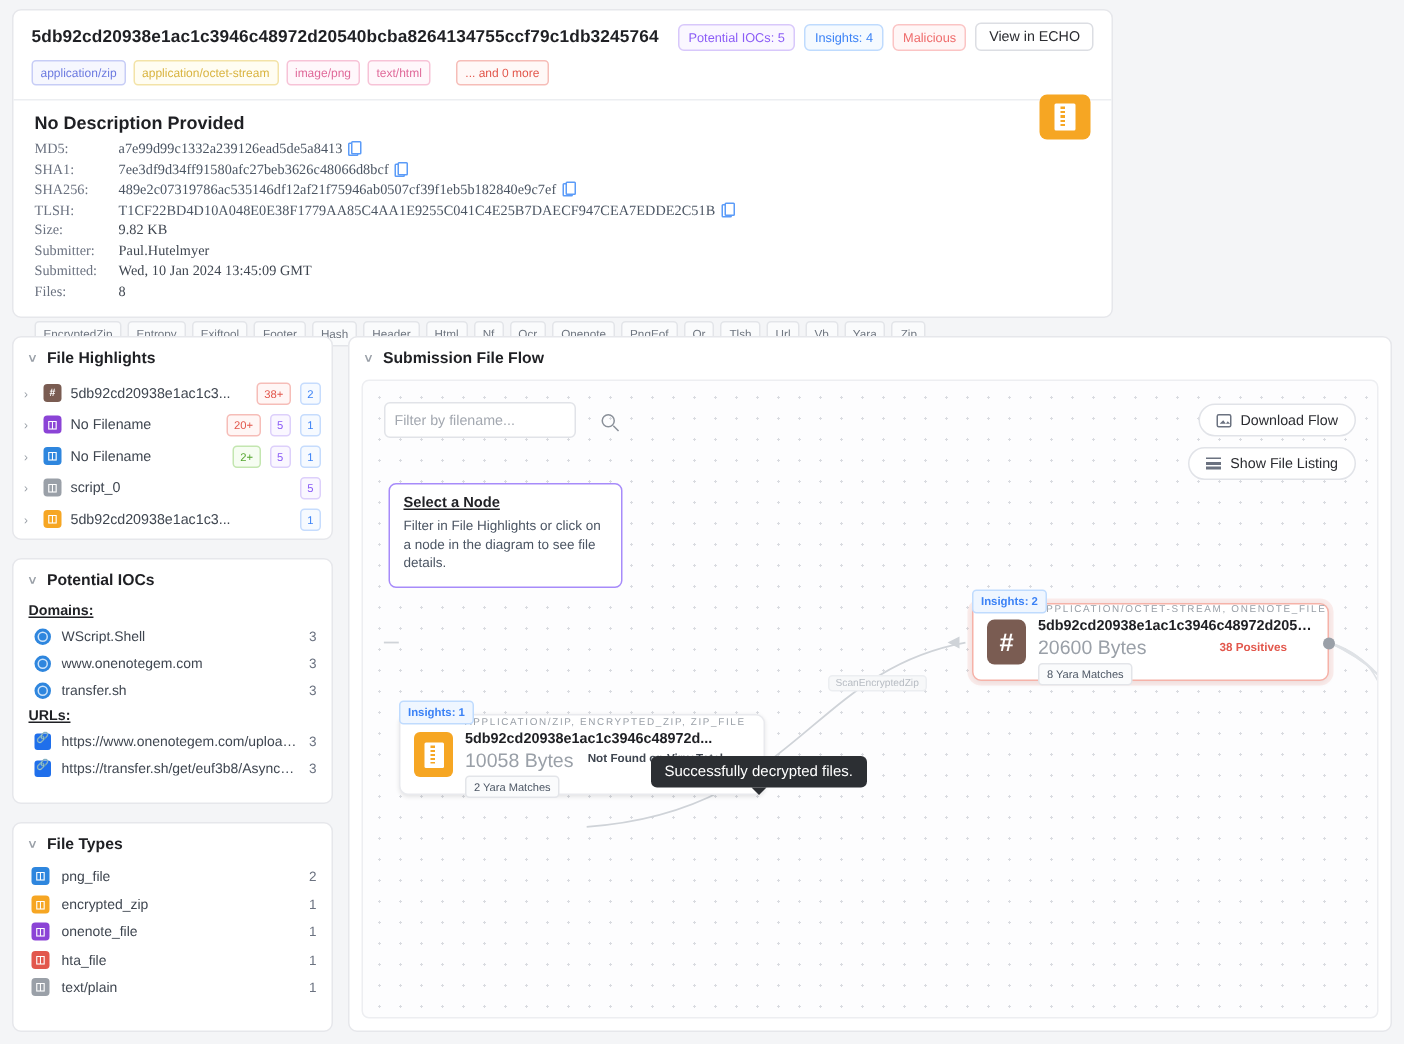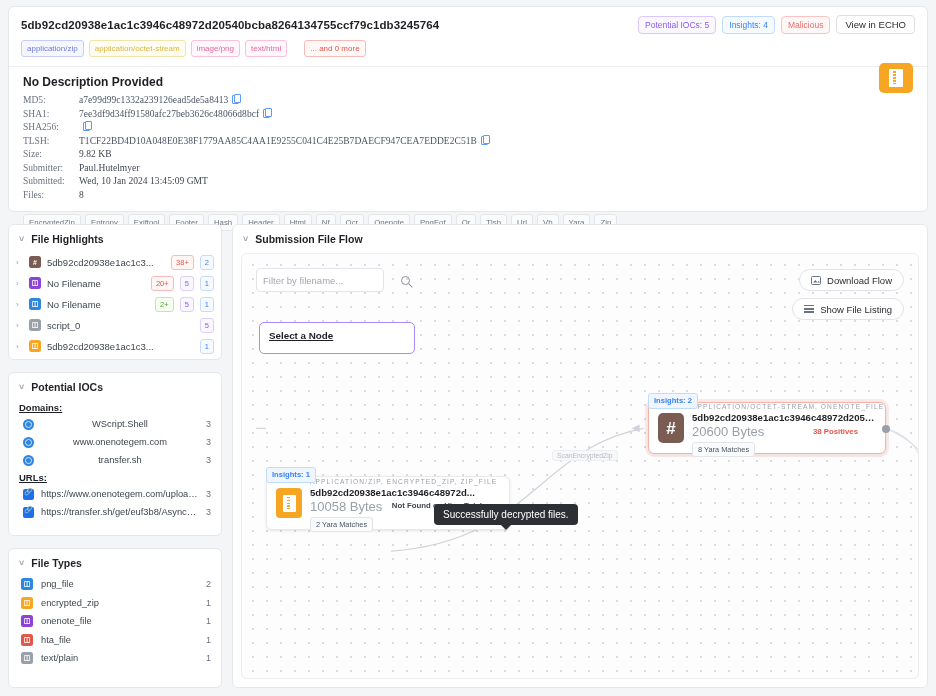--- a/index.html
+++ b/index.html
@@ -14,21 +14,21 @@
 
   
   .card {
     background:#fff;
     border:1px solid #e6e7eb;
     border-radius:6px;
   }
 
   
   #top-card {
-    position:absolute; left:8px; top:6px; width:920px; height:206px;
+    position:absolute; left:8px; top:6px; width:734px; height:206px;
     border-radius:6px;
   }
   .hdr-row {
     display:flex; align-items:center; justify-content:space-between;
     padding:8px 12px 0 12px;
   }
   .hash-title {
     font-size:11.5px; font-weight:bold; letter-spacing:.1px; color:#1f2024;
   }
   .hdr-badges { display:flex; align-items:center; gap:6px; }
@@ -132,21 +132,21 @@
     font-size:7.5px; line-height:11px; border-radius:3px; padding:1px 4px;
     border:1px solid; min-width:13px; text-align:center;
   }
   .mini.red   { color:#e2574c; border-color:#f6bdb8; background:#fff6f5; }
   .mini.green { color:#55a630; border-color:#c3e6b0; background:#f6fdf2; }
   .mini.purple{ color:#8b5cf6; border-color:#ddd0fb; background:#faf7ff; }
   .mini.blue  { color:#3b82f6; border-color:#c6dcfd; background:#f6faff; }
 
   #ioc-card { position:absolute; left:8px; top:372px; width:214px; height:164px; }
   .sub-head { font-size:9.5px; font-weight:bold; color:#1f2024; padding:3px 10px 2px 10px;text-decoration:underline;}
-  .ioc-row { display:flex; align-items:center; gap:7px; height:18px; padding:0 10px 0 14px;text-align:center;}
+  .ioc-row { display:flex; align-items:center; gap:7px; height:18px; padding:0 10px 0 14px;}
   .globe {
     width:11px; height:11px; border-radius:50%; flex:0 0 11px;
     background:#2e86de; position:relative;
   }
   .globe::after{
     content:""; position:absolute; inset:2px; border:1px solid #cde3fa; border-radius:50%;
   }
   .linkico {
     width:11px; height:11px; border-radius:2px; flex:0 0 11px; background:#1f6feb;
     position:relative;
@@ -330,20 +330,21 @@
       <span class="meta-val">a7e99d99c1332a239126ead5de5a8413</span>
       <span class="copy-ico"></span>
     </div>
     <div class="meta-line">
       <span class="meta-key">SHA1:</span>
       <span class="meta-val">7ee3df9d34ff91580afc27beb3626c48066d8bcf</span>
       <span class="copy-ico"></span>
     </div>
     <div class="meta-line">
       <span class="meta-key">SHA256:</span>
+      <span class="meta-val">489e2c07319786ac535146df12af21f75946ab0507cf39f1eb5b182840e9c7ef</span>
       <span class="copy-ico"></span>
     </div>
     <div class="meta-line">
       <span class="meta-key">TLSH:</span>
       <span class="meta-val">T1CF22BD4D10A048E0E38F1779AA85C4AA1E9255C041C4E25B7DAECF947CEA7EDDE2C51B</span>
       <span class="copy-ico"></span>
     </div>
     <div class="meta-line">
       <span class="meta-key">Size:</span>
       <span class="meta-val dark">9.82 KB</span>
@@ -530,20 +531,21 @@
       <span class="ic-list">
           <span></span>
           <span></span>
           <span></span>
         </span>
       <span>Show File Listing</span>
     </div>
 
     <div class="selectnode">
       <div class="t">Select a Node</div>
+      <div class="d">Filter in File Highlights or click on a node in the diagram to see file details.</div>
     </div>
 
     <div class="edgelabel">ScanEncryptedZip</div>
 
     <div class="node" id="node-one">
       <span class="badge-tl">Insights: 2</span>
       <span class="badge-tr">38 Positives</span>
       <div class="node-inner">
         <span class="nicon hash">#</span>
         <span class="ntext">

